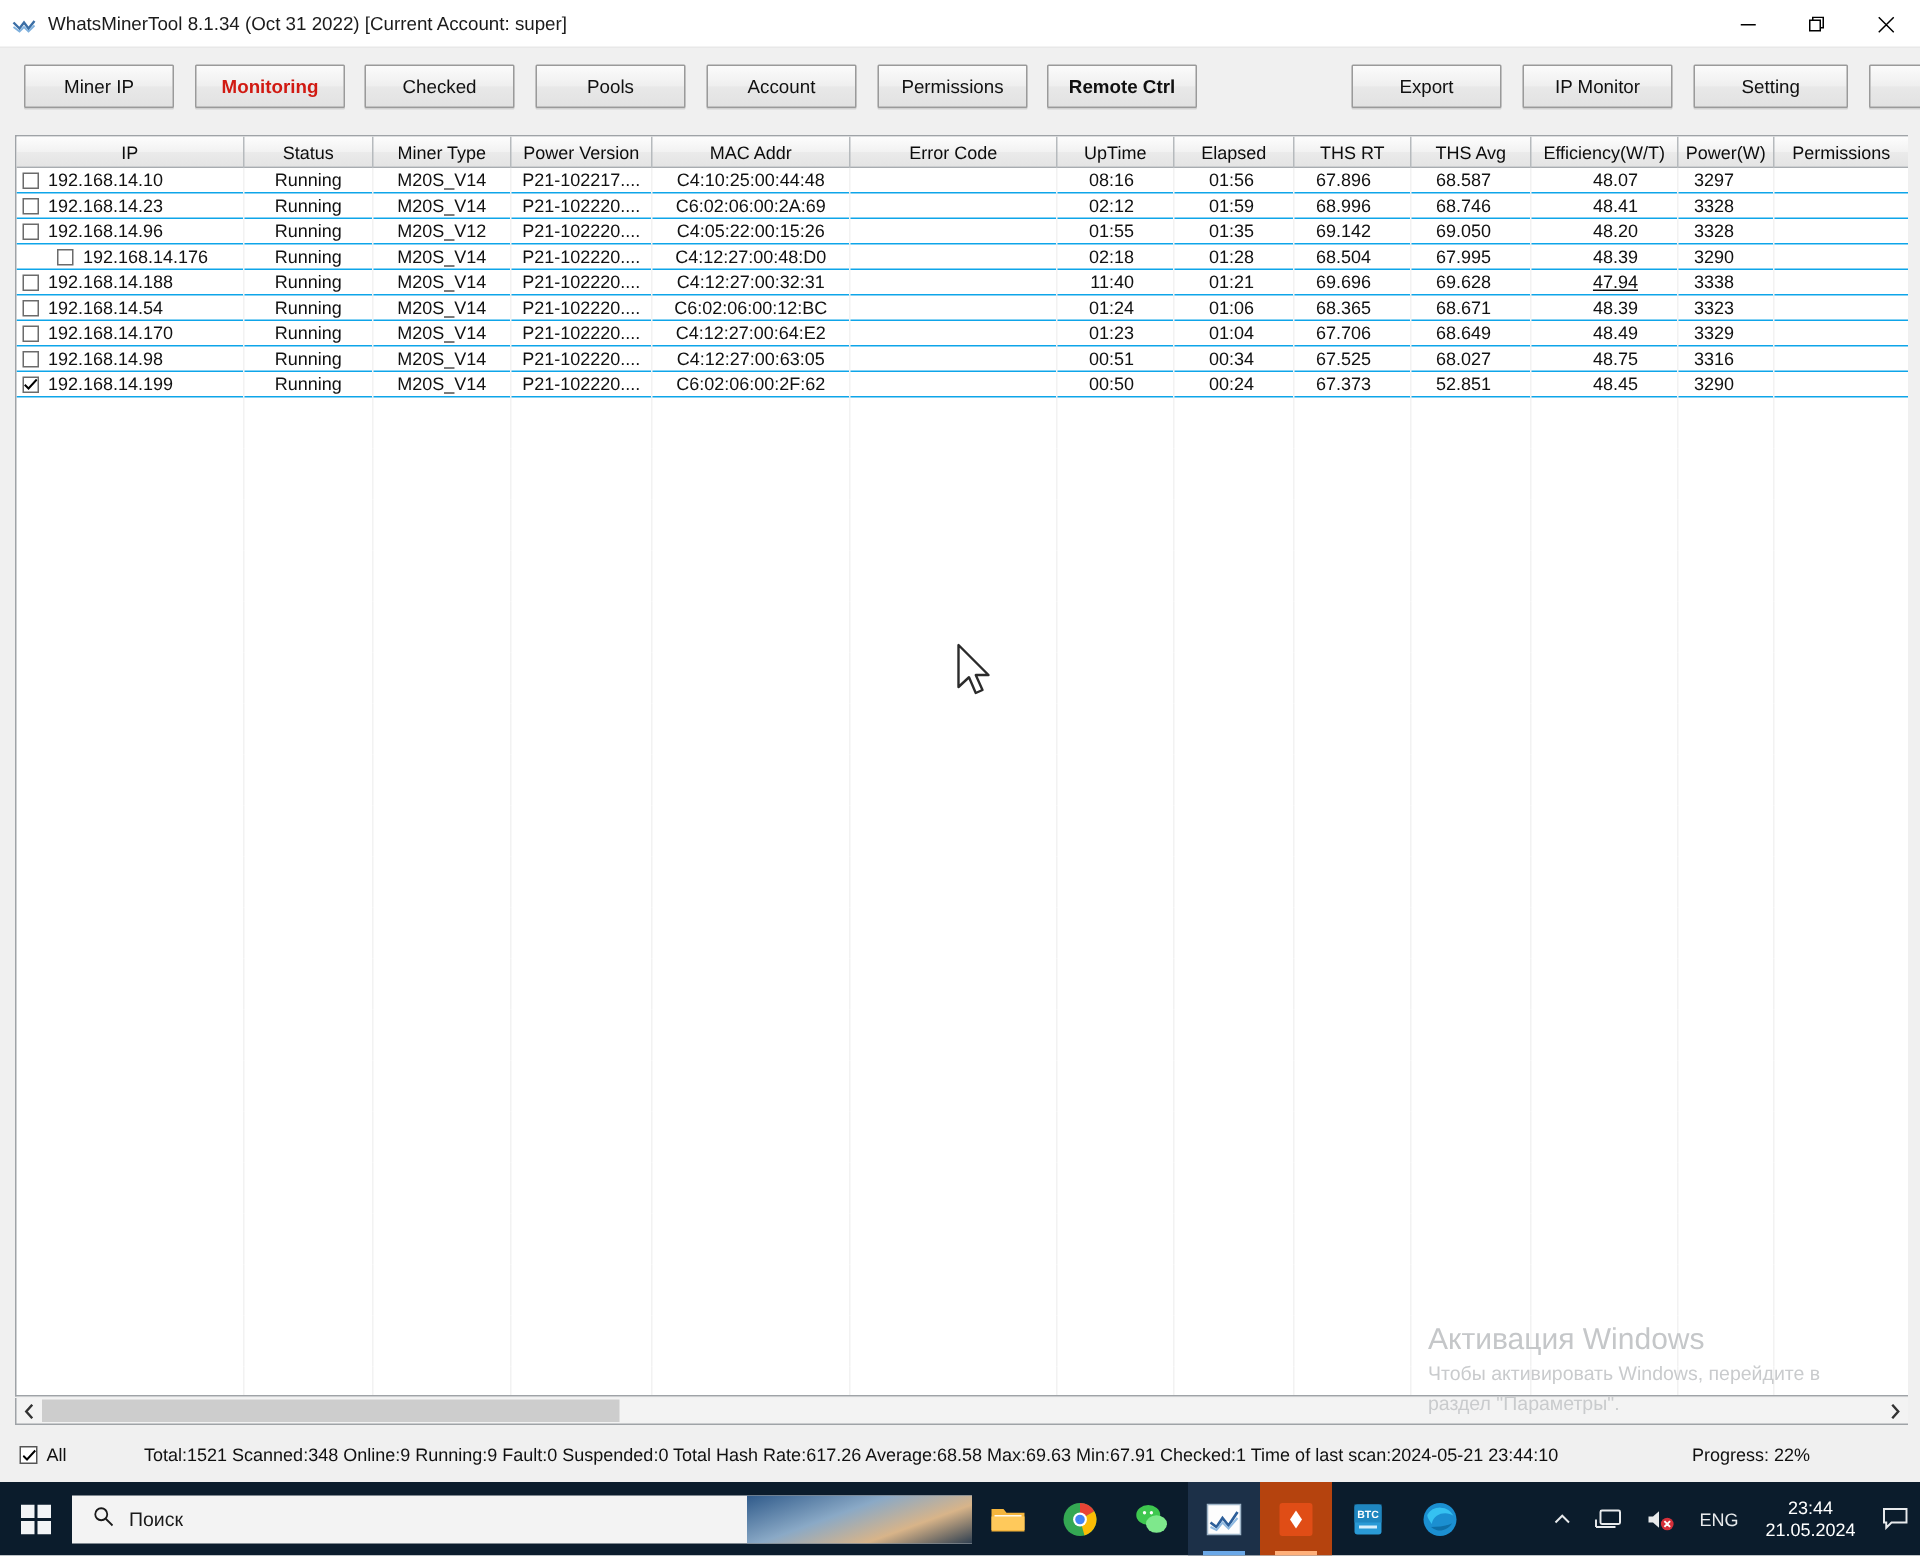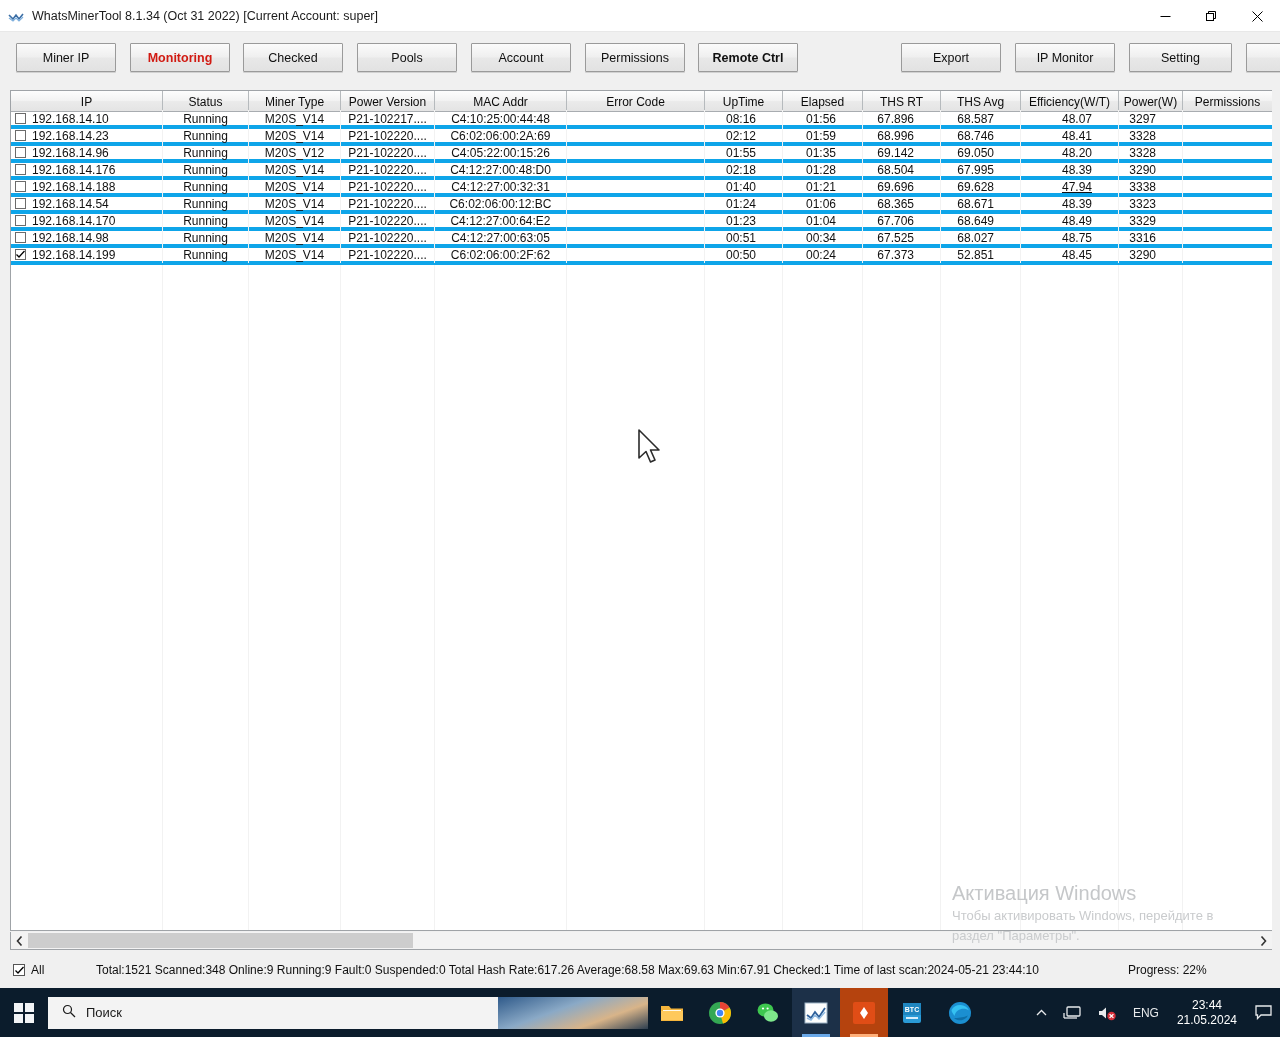--- a/index.html
+++ b/index.html
@@ -88,21 +88,21 @@
     font-size: 12px; color: #0c0c0c;
     display: flex; align-items: center; justify-content: center;
     border-right: 1px solid #b6babd;
     height: 21px;
     overflow: hidden; white-space: nowrap;
     flex: 0 0 auto;
   }
   .gbody { width: 100%; }
   .grow {
     display: flex; height: 17px;
-    border-bottom: 4px solid #0ea5e9;
+    border-bottom: 1px solid #0ea5e9;
     align-items: center;
   }
   .gc {
     font-size: 12px; color: #111;
     height: 17px;
     display: flex; align-items: center;
     overflow: hidden; white-space: nowrap;
     flex: 0 0 auto;
     border-right: 1px solid #f2f2f2;
   }
@@ -343,21 +343,21 @@
           <div class="gc ctr" style="width: 138px;"></div>
           <div class="gc rgt" style="width: 78px;">01:55</div>
           <div class="gc rgt" style="width: 80px;">01:35</div>
           <div class="gc rgt" style="width: 78px;">69.142</div>
           <div class="gc rgt" style="width: 80px;">69.050</div>
           <div class="gc rgt" style="width: 98px;">48.20</div>
           <div class="gc rgt" style="width: 64px;">3328</div>
           <div class="gc ctr" style="width: 90px;"></div>
         </div>
         <div class="grow">
-          <div class="gc ip" style="width: 152px;">
+          <div class="gc ip" style="width: 152px; justify-content: center;">
             <span class="cbx"></span>
             <span>192.168.14.176</span>
           </div>
           <div class="gc ctr" style="width: 86px;">Running</div>
           <div class="gc ctr" style="width: 92px;">M20S_V14</div>
           <div class="gc ctr" style="width: 94px;">P21-102220....</div>
           <div class="gc ctr" style="width: 132px;">C4:12:27:00:48:D0</div>
           <div class="gc ctr" style="width: 138px;"></div>
           <div class="gc rgt" style="width: 78px;">02:18</div>
           <div class="gc rgt" style="width: 80px;">01:28</div>
@@ -370,21 +370,21 @@
         <div class="grow">
           <div class="gc ip" style="width: 152px;">
             <span class="cbx"></span>
             <span>192.168.14.188</span>
           </div>
           <div class="gc ctr" style="width: 86px;">Running</div>
           <div class="gc ctr" style="width: 92px;">M20S_V14</div>
           <div class="gc ctr" style="width: 94px;">P21-102220....</div>
           <div class="gc ctr" style="width: 132px;">C4:12:27:00:32:31</div>
           <div class="gc ctr" style="width: 138px;"></div>
-          <div class="gc rgt" style="width: 78px;">01:40</div>
+          <div class="gc rgt" style="width: 78px;">11:40</div>
           <div class="gc rgt" style="width: 80px;">01:21</div>
           <div class="gc rgt" style="width: 78px;">69.696</div>
           <div class="gc rgt" style="width: 80px;">69.628</div>
           <div class="gc rgt" style="width: 98px; text-decoration: underline;">47.94</div>
           <div class="gc rgt" style="width: 64px;">3338</div>
           <div class="gc ctr" style="width: 90px;"></div>
         </div>
         <div class="grow">
           <div class="gc ip" style="width: 152px;">
             <span class="cbx"></span>

